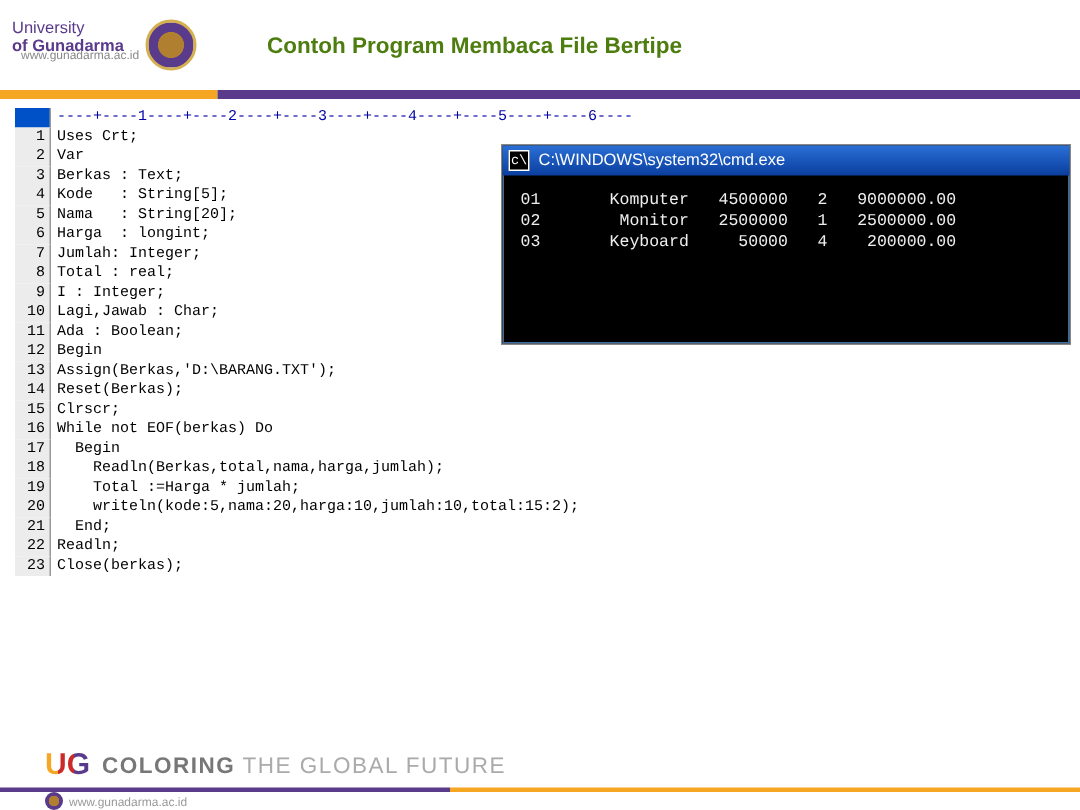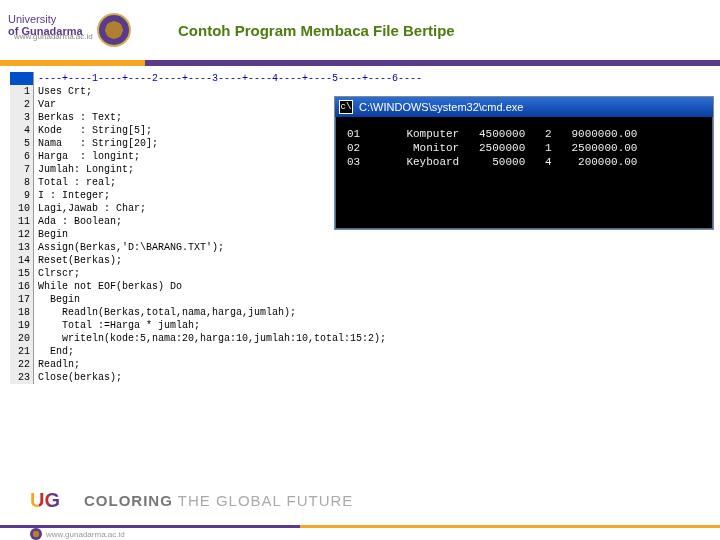--- a/index.html
+++ b/index.html
@@ -117,22 +117,22 @@
     bottom: 0; left: 0; width: 100%;
     height: 48px;
   }
   .footer-bar {
     position:absolute; bottom:12px; left:0; width:100%; height:3px;
     display:flex;
   }
   .footer-bar .fL { width:300px; background:#5a3a8a; }
   .footer-bar .fR { flex:1; background:#f5a623; }
   .footer-logo {
-    position:absolute; bottom:28px; left:30px;
-    display:flex; align-items:center; gap:24px;
+    position:absolute; bottom:18px; left:30px;
+    display:flex; align-items:center; gap:8px;
   }
   .ug-badge {
     font-weight:bold; font-size:20px;
     background: linear-gradient(90deg,#f5a623 0 30%, #cc2a2a 30% 65%, #5a3a8a 65% 100%);
     -webkit-background-clip: text;
     color: transparent;
   }
   .ug-tag { font-size:15px; color:#aaa; letter-spacing:1px; }
   .ug-tag b { color:#777; }
   .footer-seal {
@@ -168,21 +168,21 @@
 
   <div class="editor">
     <div class="ln ruler"><span class="gutter">  </span><span>----+----1----+----2----+----3----+----4----+----5----+----6----</span></div>
     <div id="code-lines">
         <div class="ln"><span class="gutter">1</span><span>Uses Crt;</span></div>
         <div class="ln"><span class="gutter">2</span><span>Var</span></div>
         <div class="ln"><span class="gutter">3</span><span>Berkas : Text;</span></div>
         <div class="ln"><span class="gutter">4</span><span>Kode   : String[5];</span></div>
         <div class="ln"><span class="gutter">5</span><span>Nama   : String[20];</span></div>
         <div class="ln"><span class="gutter">6</span><span>Harga  : longint;</span></div>
-        <div class="ln"><span class="gutter">7</span><span>Jumlah: Longint;</span></div>
+        <div class="ln"><span class="gutter">7</span><span>Jumlah: Integer;</span></div>
         <div class="ln"><span class="gutter">8</span><span>Total : real;</span></div>
         <div class="ln"><span class="gutter">9</span><span>I : Integer;</span></div>
         <div class="ln"><span class="gutter">10</span><span>Lagi,Jawab : Char;</span></div>
         <div class="ln"><span class="gutter">11</span><span>Ada : Boolean;</span></div>
         <div class="ln"><span class="gutter">12</span><span>Begin</span></div>
         <div class="ln"><span class="gutter">13</span><span>Assign(Berkas,'D:\BARANG.TXT');</span></div>
         <div class="ln"><span class="gutter">14</span><span>Reset(Berkas);</span></div>
         <div class="ln"><span class="gutter">15</span><span>Clrscr;</span></div>
         <div class="ln"><span class="gutter">16</span><span>While not EOF(berkas) Do</span></div>
         <div class="ln"><span class="gutter">17</span><span>  Begin</span></div>

